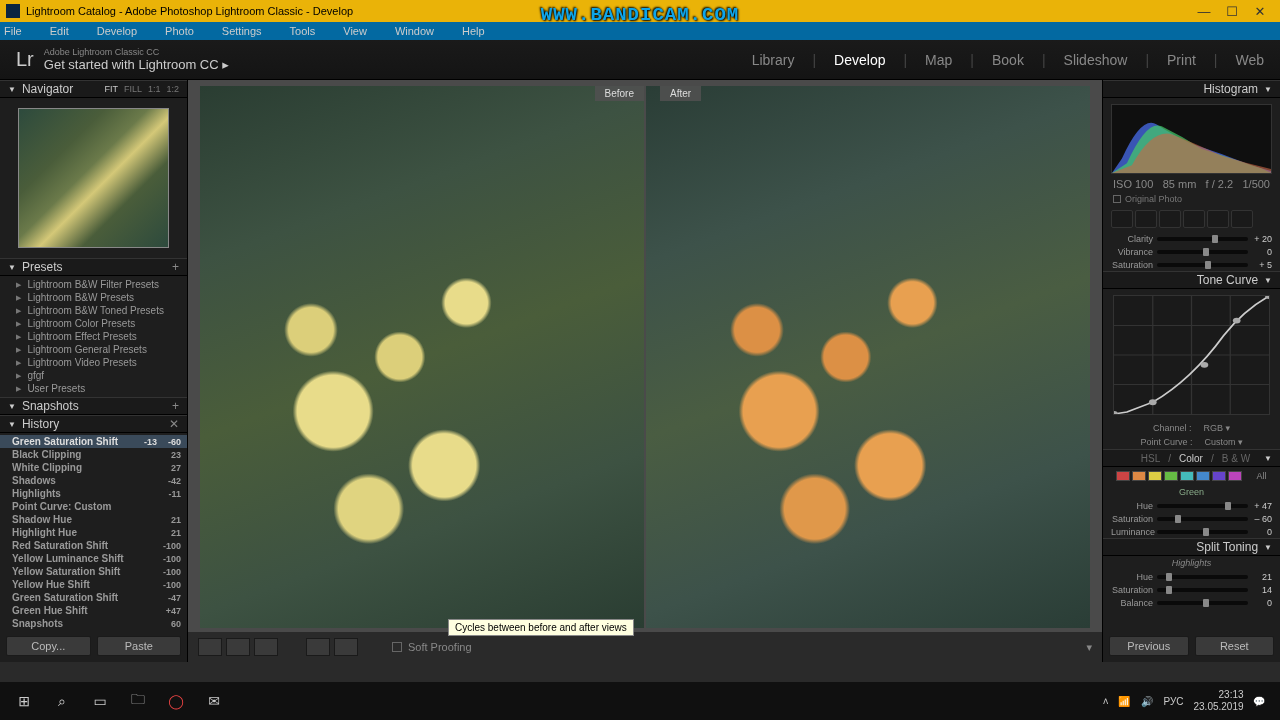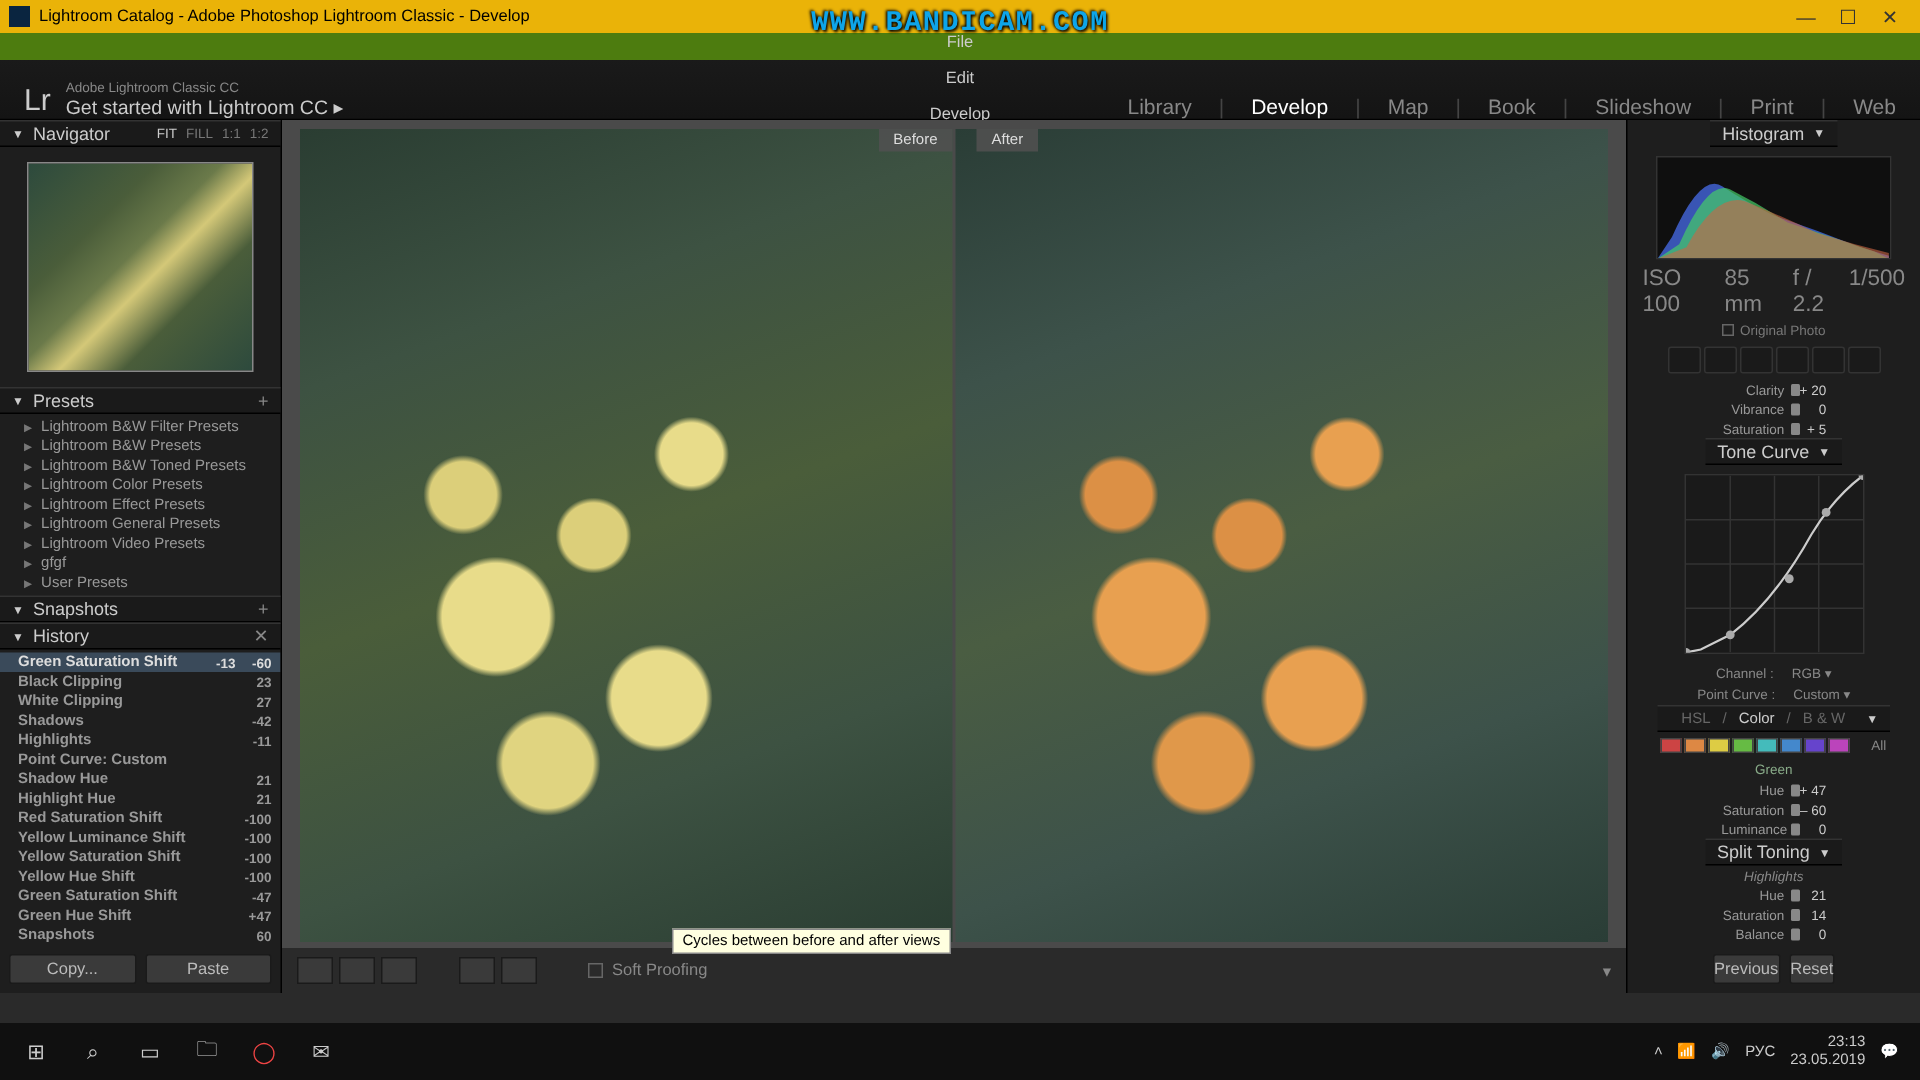--- a/index.html
+++ b/index.html
@@ -5,38 +5,38 @@
 * { margin: 0; padding: 0; box-sizing: border-box; font-family: "Segoe UI", Arial, sans-serif; }
 body { width: 1280px; height: 720px; background: #2a2a2a; overflow: hidden; color: #aaa; font-size: 11px; position: relative; }
 
 
 .titlebar { height: 22px; background: #eab308; color: #000; display: flex; align-items: center; padding: 0 6px; font-size: 11px; }
 .titlebar .icon { width: 14px; height: 14px; background: #0a2540; margin-right: 6px; display: inline-block; }
 .titlebar .spacer { flex: 1; }
 .titlebar .winbtn { width: 28px; text-align: center; font-size: 13px; color: #333; cursor: default; }
 
 
-.menubar { height: 18px; background: #4d7c0f; display: flex; align-items: center; padding: 0 4px; gap: 12px; font-size: 11px; color: #ccc; flex-direction: column; }
+.menubar { height: 18px; background: #0369a1; display: flex; align-items: center; padding: 0 4px; gap: 28px; font-size: 11px; color: #ccc; }
 .menubar span { cursor: default; }
 
 
-.topband { height: 40px; background: linear-gradient(#1a1a1a,#141414); display: flex; align-items: flex-end; padding: 0 16px; border-bottom: 1px solid #000; }
+.topband { height: 40px; background: linear-gradient(#1a1a1a,#141414); display: flex; align-items: center; padding: 0 16px; border-bottom: 1px solid #000; }
 .lr-logo { font-size: 20px; font-weight: 300; color: #ccc; margin-right: 10px; }
 .lr-sub { font-size: 9px; color: #888; line-height: 1.2; }
 .lr-get { font-size: 13px; color: #ccc; }
 .topband .spacer { flex: 1; }
 .modules { display: flex; gap: 18px; font-size: 14px; color: #888; align-items: center; }
 .modules span { cursor: pointer; }
 .modules .sep { color: #444; }
 .modules .active { color: #fff; }
 
 
 .main { display: flex; height: 582px; background: #323232; }
 .leftpanel { width: 188px; background: #1e1e1e; display: flex; flex-direction: column; border-right: 1px solid #000; }
-.rightpanel { width: 196px; background: #1e1e1e; display: flex; flex-direction: column; border-left: 1px solid #000; overflow: hidden; align-items: center; }
+.rightpanel { width: 178px; background: #1e1e1e; display: flex; flex-direction: column; border-left: 1px solid #000; overflow: hidden; }
 .center { flex: 1; background: #444; position: relative; display: flex; flex-direction: column; }
 
 
 .phead { height: 18px; background: #1a1a1a; display: flex; align-items: center; padding: 0 8px; color: #ccc; font-size: 12px; border-top: 1px solid #333; border-bottom: 1px solid #000; }
 .phead .arrow { margin-right: 6px; font-size: 8px; }
 .phead .plus { margin-left: auto; color: #888; }
 .phead.right { justify-content: flex-end; }
 .phead.right .arrow { order: 2; margin: 0 0 0 6px; }
 
 
@@ -87,21 +87,21 @@
 .softproof { display: flex; align-items: center; gap: 6px; color: #888; margin-left: 30px; }
 .softproof .cb { width: 10px; height: 10px; border: 1px solid #666; }
 
 
 .lbtns { display: flex; gap: 6px; padding: 6px; margin-top: auto; }
 .lbtn { flex: 1; height: 20px; background: #3a3a3a; border: 1px solid #1a1a1a; color: #bbb; font-size: 11px; text-align: center; line-height: 18px; border-radius: 2px; }
 
 
 .histo { height: 70px; margin: 6px 8px 2px; border: 1px solid #333; background: #0f0f0f; position: relative; overflow: hidden; }
 .histo svg { width: 100%; height: 100%; }
-.histinfo { display: flex; justify-content: space-between; padding: 2px 10px; font-size: 15px; color: #888; }
+.histinfo { display: flex; justify-content: space-between; padding: 2px 10px; font-size: 11px; color: #888; }
 .origphoto { padding: 2px 10px; font-size: 9px; color: #777; display: flex; align-items: center; gap: 4px; }
 .origphoto .cb { width: 8px; height: 8px; border: 1px solid #666; }
 .toolstrip { display: flex; gap: 2px; padding: 4px 8px; }
 .toolstrip .t { width: 22px; height: 18px; border: 1px solid #333; background: #1a1a1a; border-radius: 2px; }
 
 .slider-row { display: flex; align-items: center; padding: 1px 8px; font-size: 9px; color: #999; height: 13px; }
 .slider-row .lbl { width: 46px; text-align: right; padding-right: 4px; }
 .slider-row .track { flex: 1; height: 4px; background: #0a0a0a; position: relative; border-radius: 2px; }
 .slider-row .knob { position: absolute; width: 6px; height: 8px; background: #888; top: -2px; border-radius: 1px; }
 .slider-row .val { width: 24px; text-align: right; color: #ccc; }

